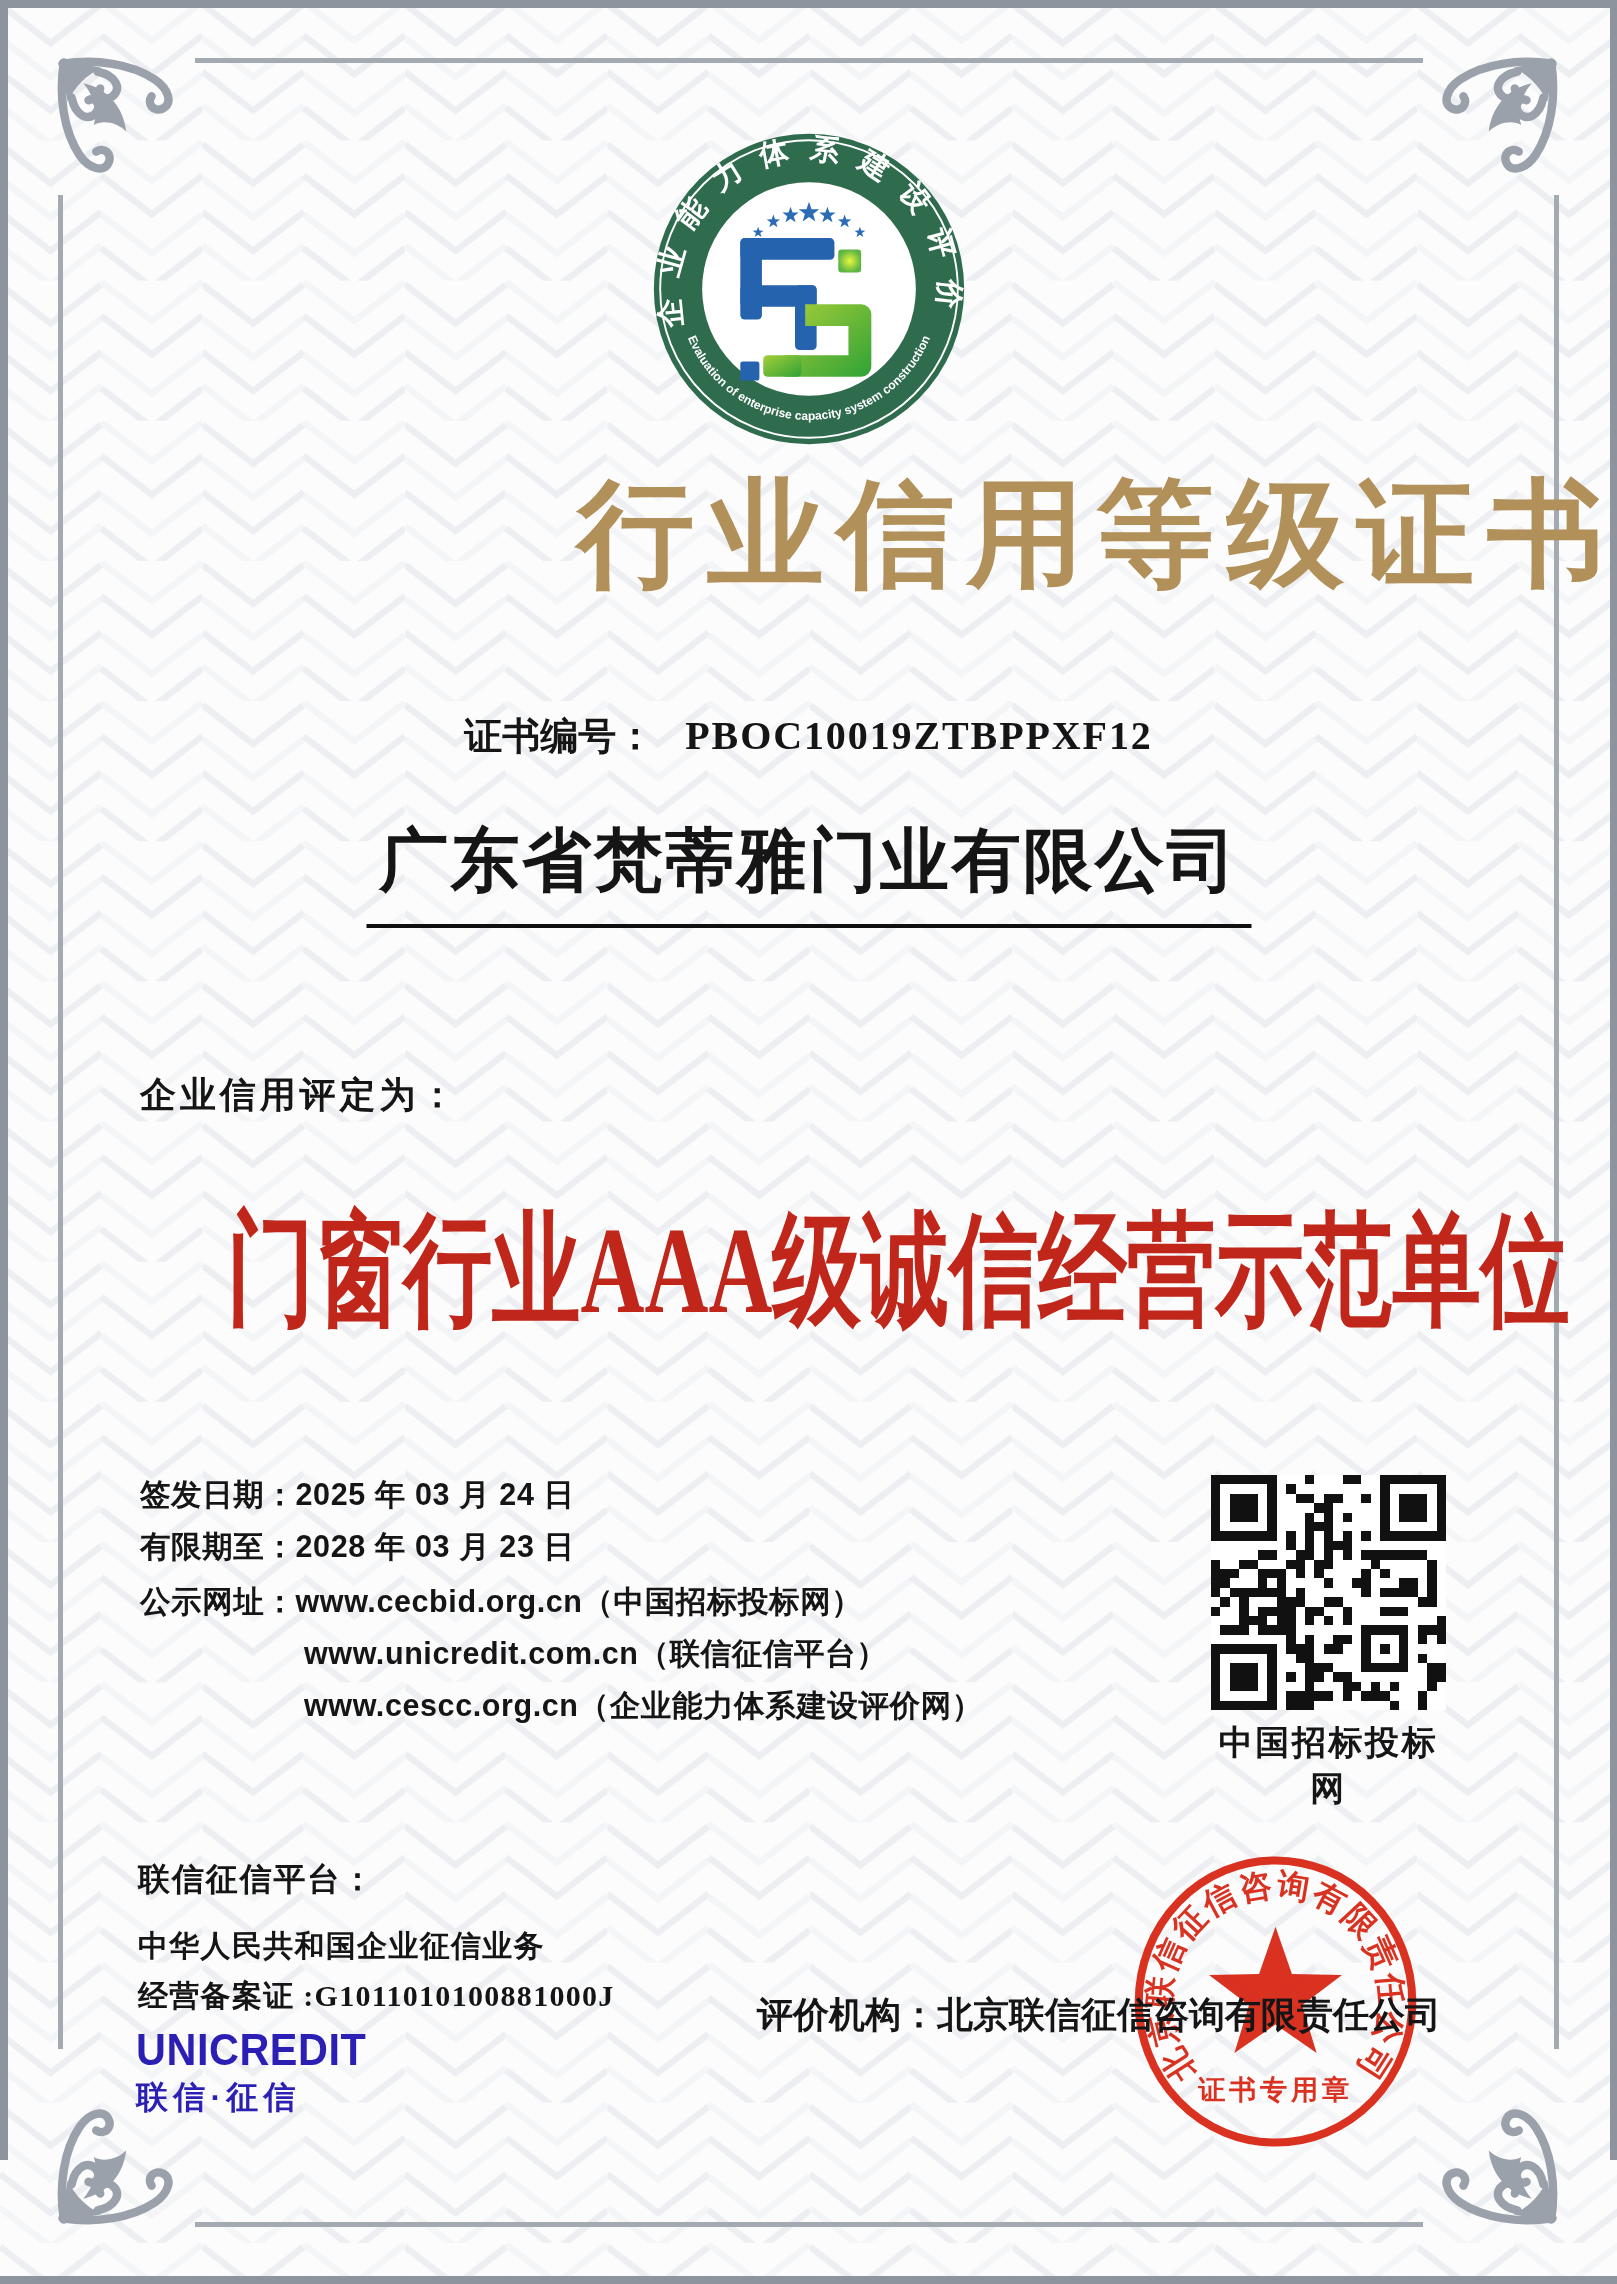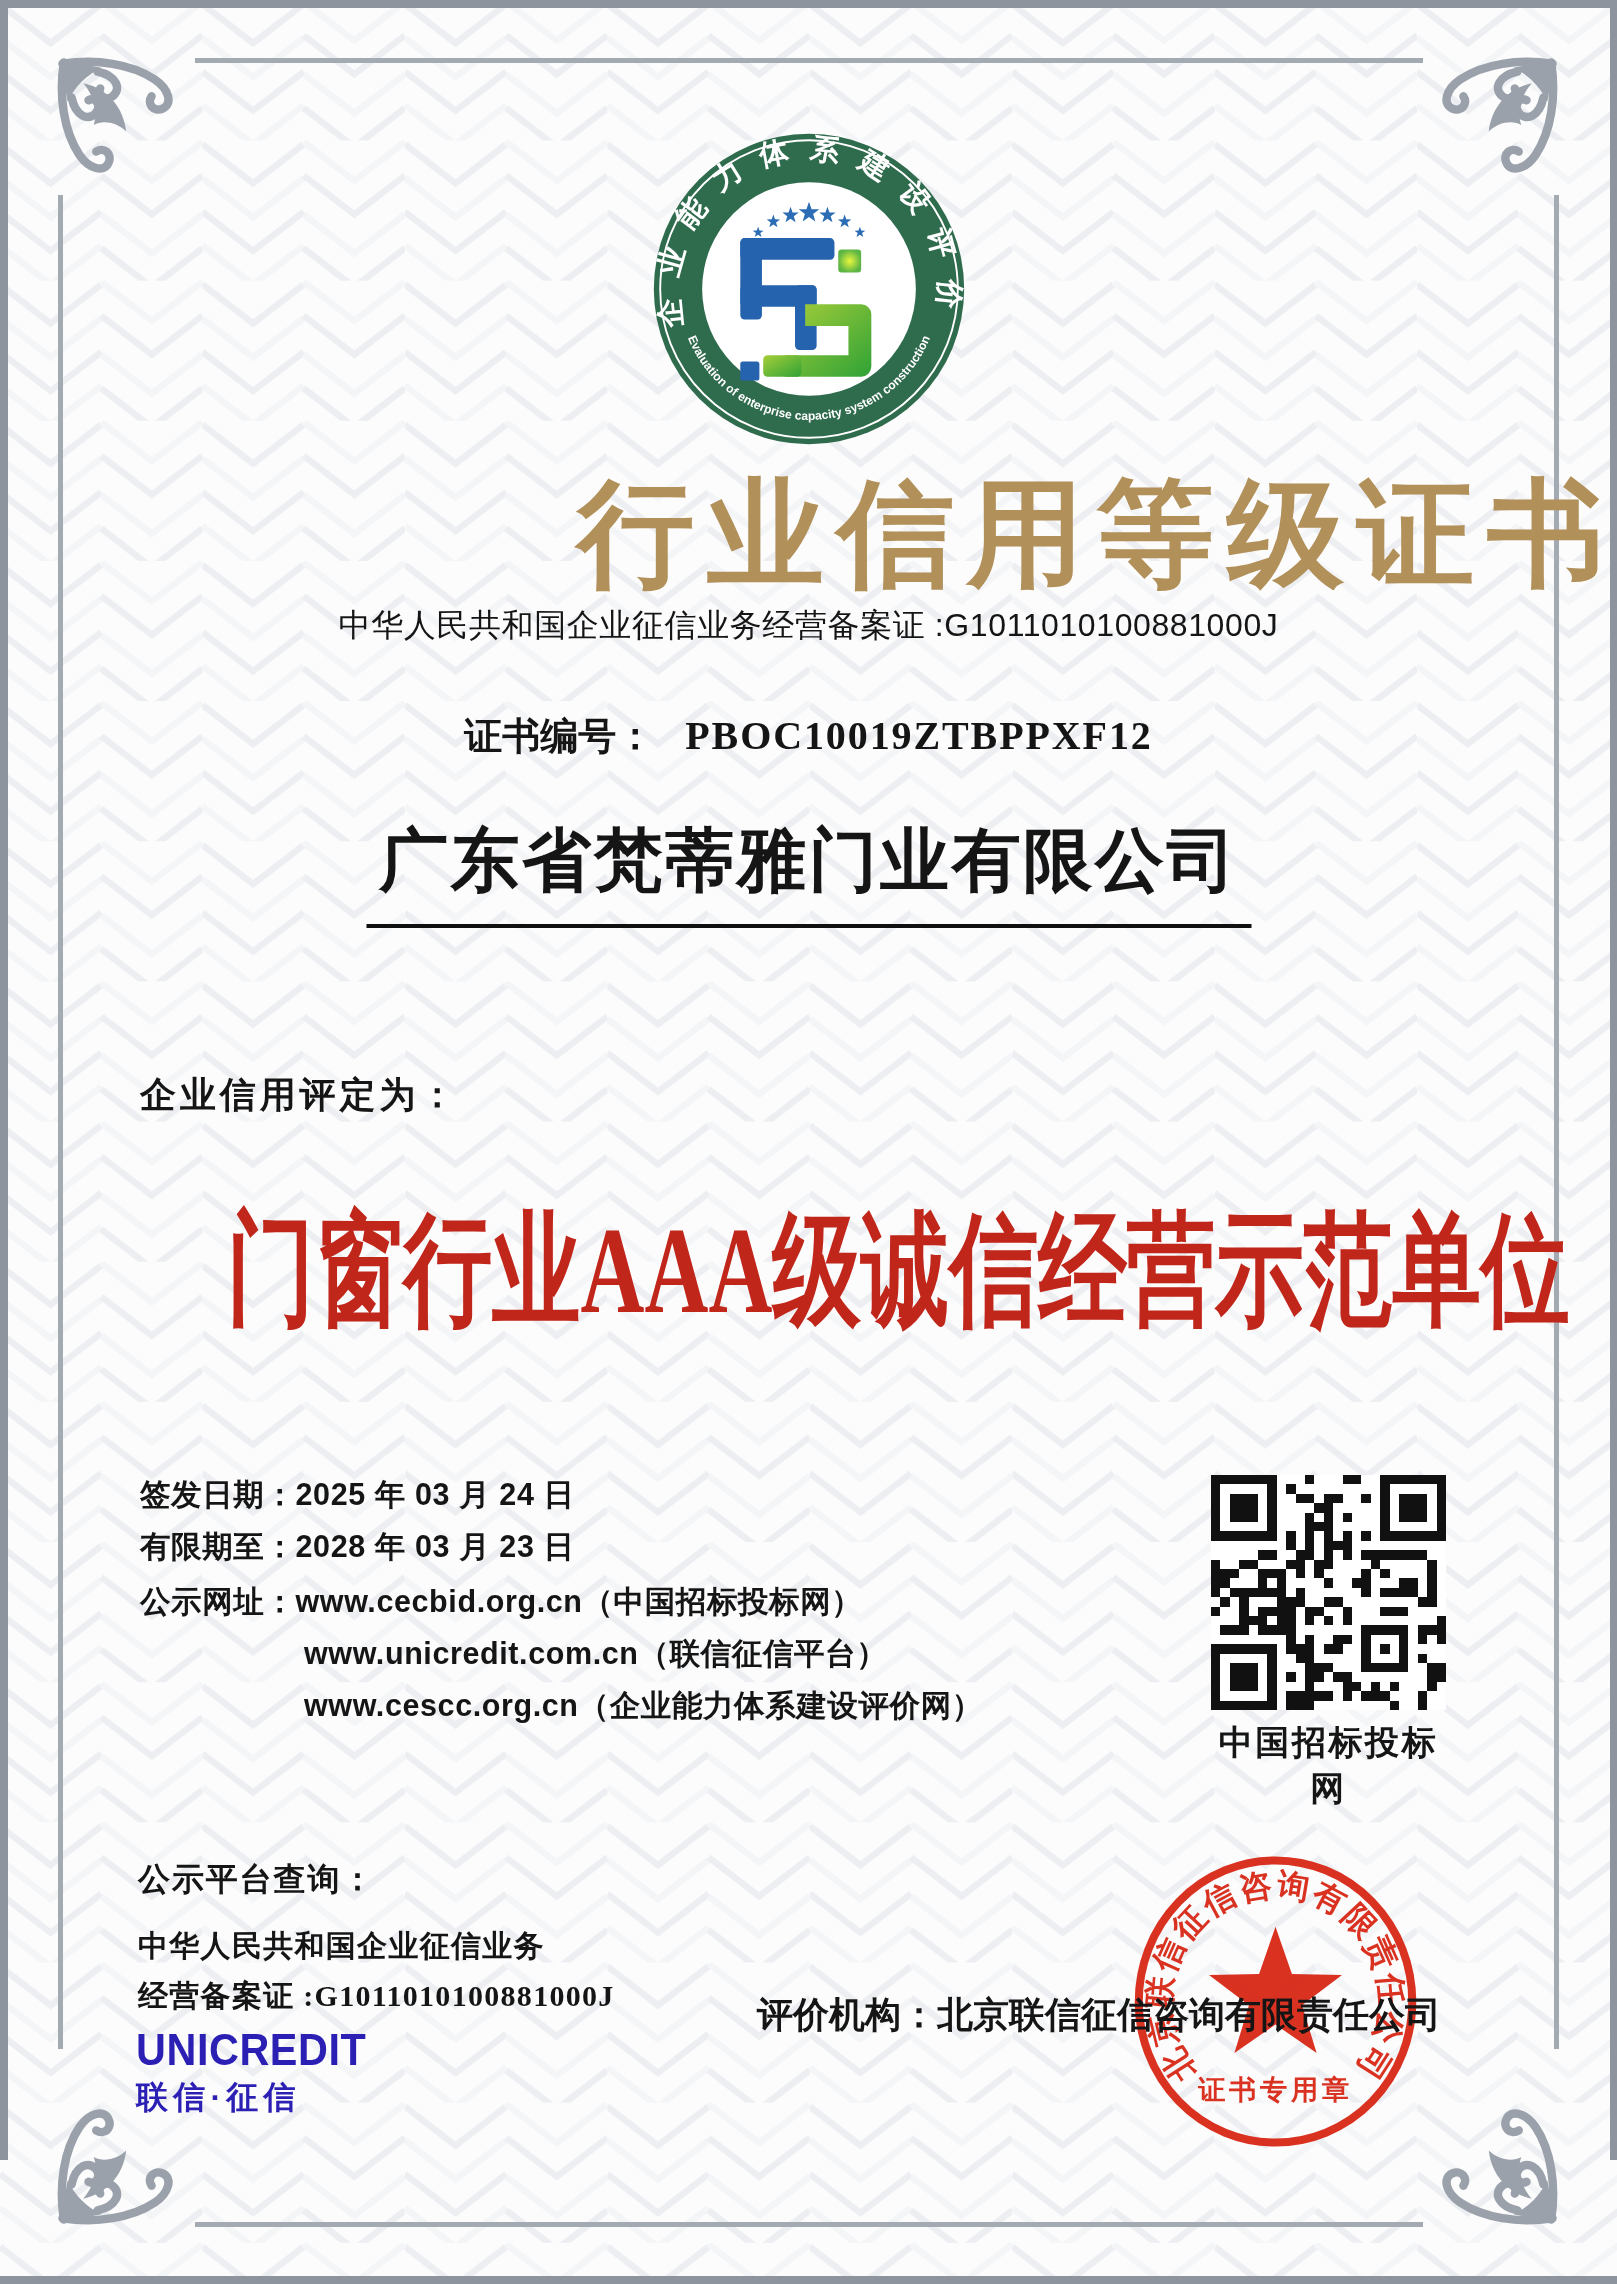--- a/index.html
+++ b/index.html
@@ -169,21 +169,20 @@
       </g>
       <g fill="url(#grn)">
         <path d="M -6 -14 h 88 a16 16 0 0 1 16 16 v 82 a16 16 0 0 1 -16 16 h -120 v -34 h 100 v -46 h -68 z"></path>
         <rect x="-72" y="66" width="60" height="34" rx="7"></rect>
       </g>
       <rect x="46" y="-100" width="36" height="36" rx="5" fill="url(#glow)"></rect>
     </g>
   </svg>
 
   <div class="title">行业信用等级证书</div>
-  <div class="reg-line">中华人民共和国企业征信业务经营备案证 :G1011010100881000J</div>
   <div class="certno">
     <span class="lbl">证书编号：</span><span class="val">PBOC10019ZTBPPXF12</span>
   </div>
 
   <div class="company">广东省梵蒂雅门业有限公司</div>
   <div class="company-line"></div>
 
   <div class="rating-intro">企业信用评定为：</div>
   <div class="award">门窗行业AAA级诚信经营示范单位</div>
 
@@ -392,21 +391,21 @@
         <rect x="22" y="23" width="1" height="1"></rect>
         <rect x="8" y="24" width="1" height="1"></rect>
         <rect x="9" y="24" width="1" height="1"></rect>
         <rect x="10" y="24" width="1" height="1"></rect>
         <rect x="19" y="24" width="1" height="1"></rect>
         <rect x="22" y="24" width="1" height="1"></rect>
       </g>
   </svg>
   <div class="qr-caption">中国招标投标网</div>
 
-  <div class="reg-label">公示平台查询：</div>
+  <div class="reg-label">联信征信平台：</div>
   <div class="reg1">中华人民共和国企业征信业务</div>
   <div class="reg2">经营备案证 :G1011010100881000J</div>
   <div class="uc-en">UNICREDIT</div>
   <div class="uc-cn">联信·征信</div>
 
   <svg class="seal" viewBox="-240 -240 480 480">
     <defs>
       <path id="seal-arc" d="M -130 109 A 170 170 0 1 1 130 109" fill="none"></path>
     </defs>
     <ellipse rx="221" ry="228" fill="none" stroke="#d92a19" stroke-width="13"></ellipse>

